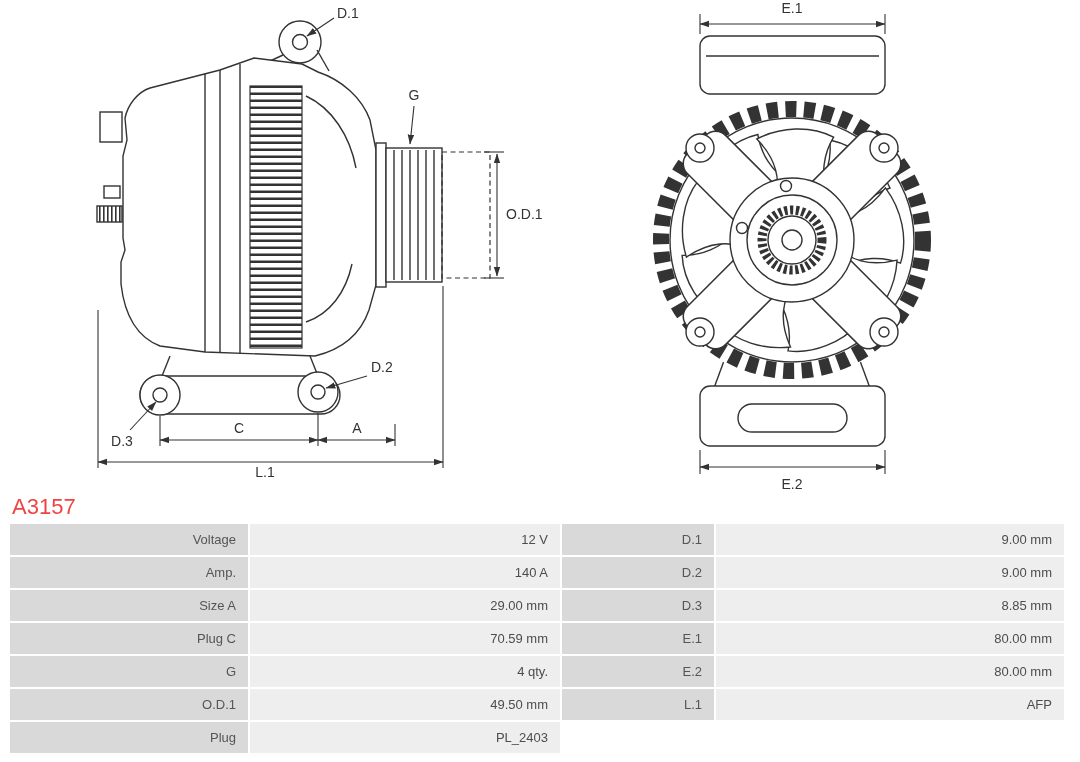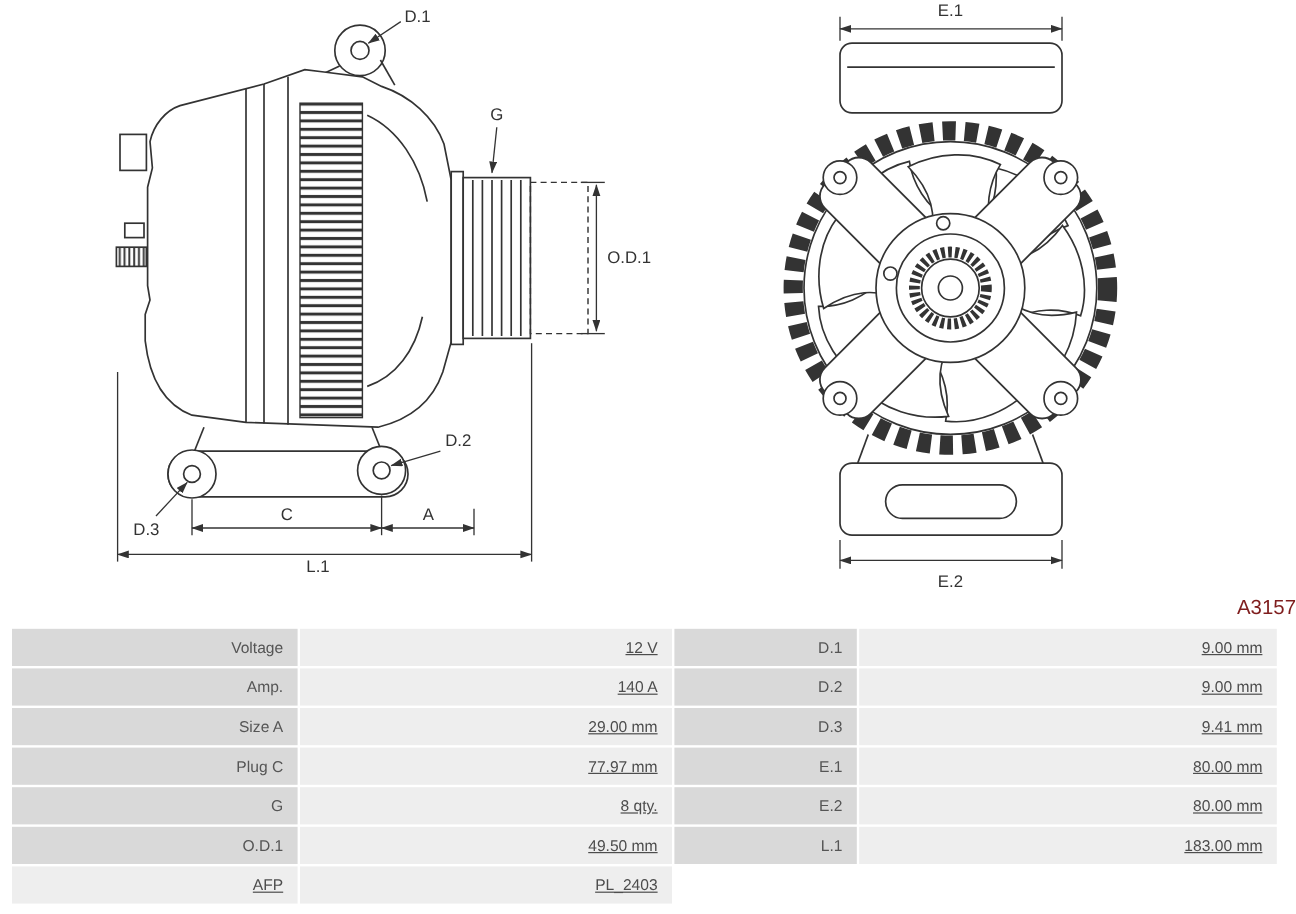--- a/index.html
+++ b/index.html
@@ -9,37 +9,37 @@
     font-family:"Liberation Sans", sans-serif;
     position:relative; overflow:hidden;
   }
   .diagram-area { position:relative; width:1080px; height:494px; }
   .side-svg  { position:absolute; left:70px;  top:0; }
   .front-svg { position:absolute; left:600px; top:0; }
   svg { overflow:visible; }
   svg text { font-family:"Liberation Sans", sans-serif; font-size:14px; fill:#333; }
   .part-number {
     margin:3px 0 7px 12px;
-    color:#7f1d1d; font-size:17px; line-height:20px;text-align:right;
+    color:#ef4444; font-size:22px; line-height:20px;
   }
   .spec-table {
     margin-left:10px; width:862px;
     display:grid;
     grid-template-columns:238px 310px 152px 348px;
     gap:2px;
     background:#fff;
     font-size:13px; color:#555;
   }
   .cell {
     height:31px; line-height:31px;
     text-align:right; padding-right:12px;
     white-space:nowrap; overflow:hidden;
   }
   .cell.label { background:#d9d9d9; }
-  .cell.value { background:#eeeeee; color:#4d4d4d;text-decoration:underline; }
+  .cell.value { background:#eeeeee; color:#4d4d4d; }
 </style>
 </head>
 <body>
 
 <div class="diagram-area">
 
   <svg class="side-svg" width="480" height="494" viewBox="0 0 480 494">
     <defs>
       <marker id="ar" markerWidth="10" markerHeight="8" refX="8.5" refY="3" orient="auto-start-reverse">
         <path d="M0,0 L9,3 L0,6 Z" fill="#333"></path>
@@ -235,32 +235,32 @@
   <div class="cell value">9.00 mm</div>
 
   <div class="cell label">Amp.</div>
   <div class="cell value">140 A</div>
   <div class="cell label">D.2</div>
   <div class="cell value">9.00 mm</div>
 
   <div class="cell label">Size A</div>
   <div class="cell value">29.00 mm</div>
   <div class="cell label">D.3</div>
-  <div class="cell value">9.41 mm</div>
+  <div class="cell value">8.85 mm</div>
 
   <div class="cell label">Plug C</div>
-  <div class="cell value">77.97 mm</div>
+  <div class="cell value">70.59 mm</div>
   <div class="cell label">E.1</div>
   <div class="cell value">80.00 mm</div>
 
   <div class="cell label">G</div>
-  <div class="cell value">8 qty.</div>
+  <div class="cell value">4 qty.</div>
   <div class="cell label">E.2</div>
   <div class="cell value">80.00 mm</div>
 
   <div class="cell label">O.D.1</div>
   <div class="cell value">49.50 mm</div>
   <div class="cell label">L.1</div>
-  <div class="cell value">183.00 mm</div>
 
   <div class="cell value">AFP</div>
+  <div class="cell label">Plug</div>
   <div class="cell value">PL_2403</div>
 </div>
 
 </body></html>

